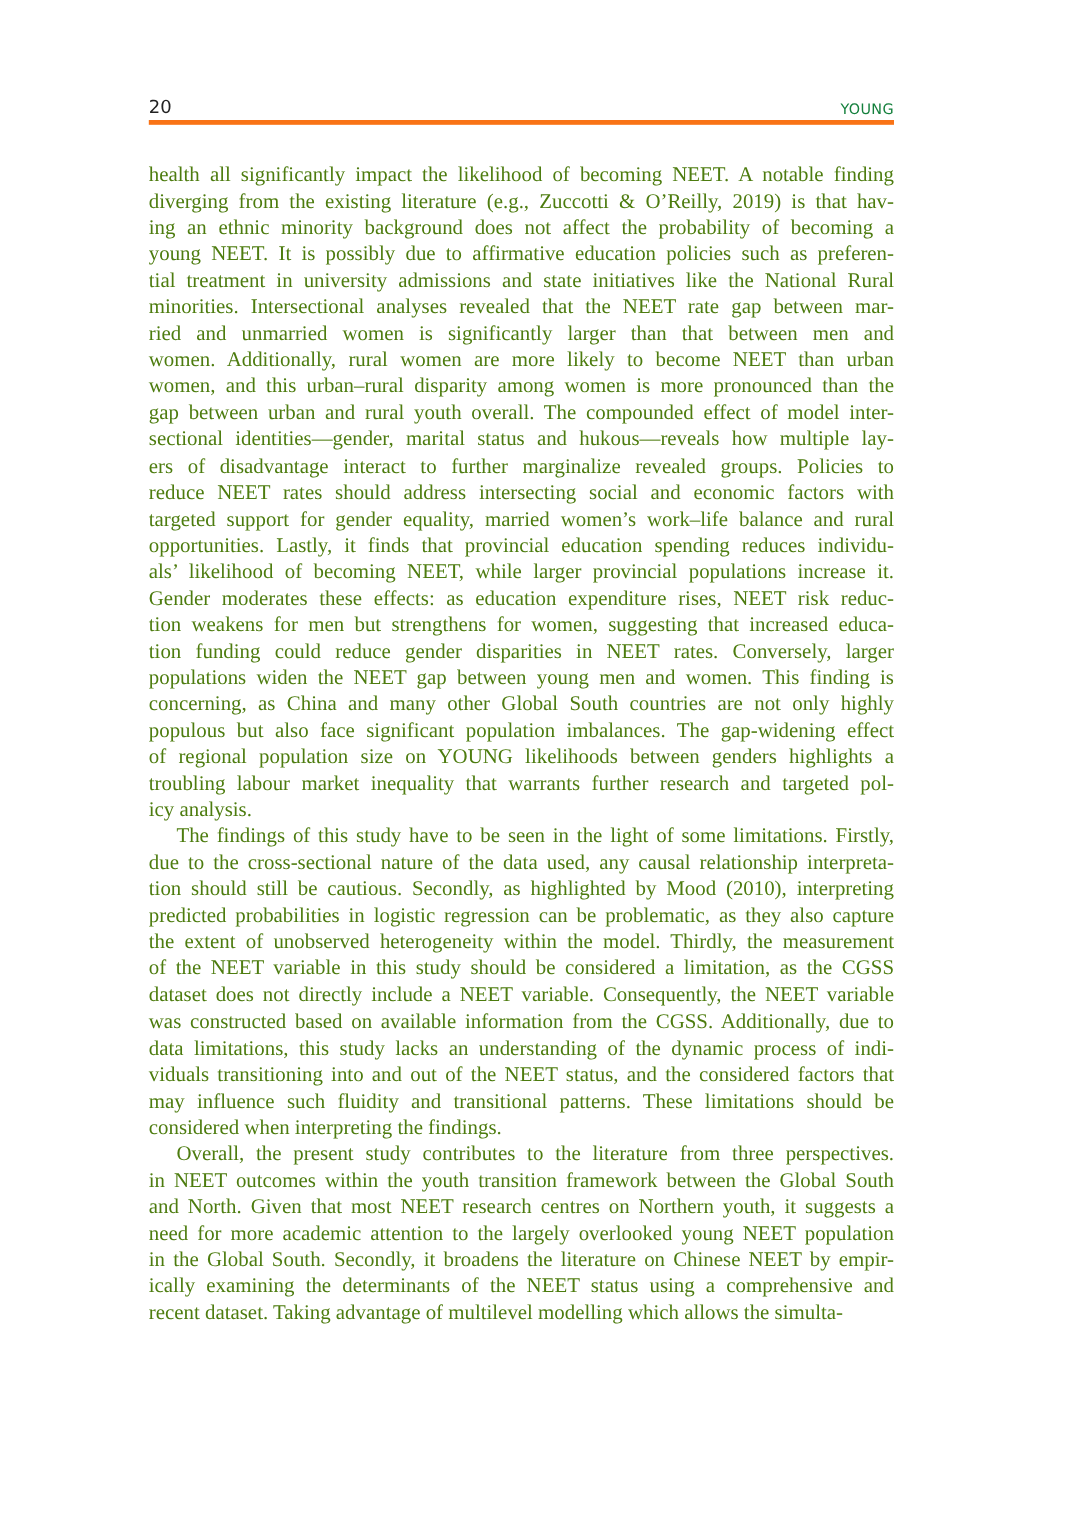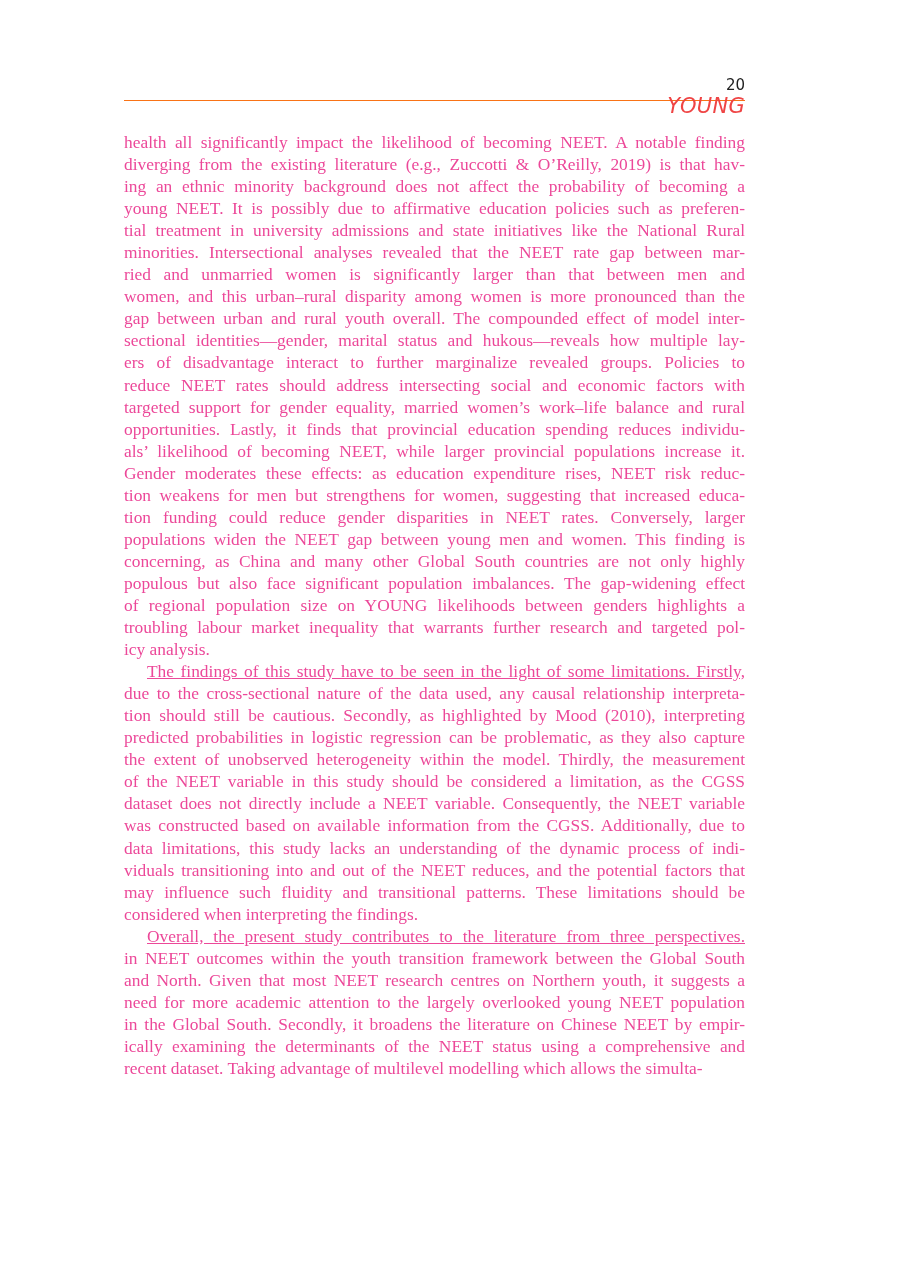--- a/index.html
+++ b/index.html
@@ -1,45 +1,46 @@
 <!DOCTYPE html>
 <html><head>
 <meta charset="utf-8">
 <style>
   html, body { margin: 0; padding: 0; background: #ffffff; }
   body { width: 900px; height: 1267px; position: relative; overflow: hidden; }
   .page { position: absolute; left: 124px; top: 76px; width: 621px; }
   .header { display: flex; justify-content: space-between; align-items: flex-end;
-    height: 22px; border-bottom: 1px solid #f97316; padding-bottom: 2px; flex-direction: column; }
+    height: 22px; border-bottom: 4px solid #f97316; padding-bottom: 2px; }
   .page-num { font-family: "DejaVu Sans", sans-serif; font-size: 15px; color: #222; }
-  .running-head { font-family: "DejaVu Sans", sans-serif; font-size: 21px; font-style: italic; color: #ef4444; letter-spacing: 0.3px; }
+  .running-head { font-family: "DejaVu Sans", sans-serif; font-size: 12px; color: #15803d; letter-spacing: 0.3px; }
   .body { margin-top: 30px; font-family: "Liberation Serif", serif; font-size: 17.4px;
-    line-height: 22.05px; color: #ec4899; }
+    line-height: 22.05px; color: #4d7c0f; }
   .para { margin: 0; text-align: justify; text-align-last: auto; }
   .line { display: block; text-align: justify; text-align-last: justify; white-space: nowrap; height: 22.05px; }
   .line.last { text-align-last: left; font-family: Liberation Serif, serif; }
-  .para.indent .line.first { text-indent: 23px; text-decoration: underline; }
+  .para.indent .line.first { text-indent: 23px; }
 </style>
 </head>
 <body>
 
 <div class="page">
   <div class="header">
     <span class="page-num">20</span>
     <span class="running-head">YOUNG</span>
   </div>
   <div class="body" id="body">
       <div class="para">
         <span class="line first">health all significantly impact the likelihood of becoming NEET. A notable finding</span>
         <span class="line">diverging from the existing literature (e.g., Zuccotti &amp; O’Reilly, 2019) is that hav-</span>
         <span class="line">ing an ethnic minority background does not affect the probability of becoming a</span>
         <span class="line">young NEET. It is possibly due to affirmative education policies such as preferen-</span>
         <span class="line">tial treatment in university admissions and state initiatives like the National Rural</span>
         <span class="line">minorities. Intersectional analyses revealed that the NEET rate gap between mar-</span>
         <span class="line">ried and unmarried women is significantly larger than that between men and</span>
+        <span class="line">women. Additionally, rural women are more likely to become NEET than urban</span>
         <span class="line">women, and this urban–rural disparity among women is more pronounced than the</span>
         <span class="line">gap between urban and rural youth overall. The compounded effect of model inter-</span>
         <span class="line">sectional identities—gender, marital status and hukous—reveals how multiple lay-</span>
         <span class="line">ers of disadvantage interact to further marginalize revealed groups. Policies to</span>
         <span class="line">reduce NEET rates should address intersecting social and economic factors with</span>
         <span class="line">targeted support for gender equality, married women’s work–life balance and rural</span>
         <span class="line">opportunities. Lastly, it finds that provincial education spending reduces individu-</span>
         <span class="line">als’ likelihood of becoming NEET, while larger provincial populations increase it.</span>
         <span class="line">Gender moderates these effects: as education expenditure rises, NEET risk reduc-</span>
         <span class="line">tion weakens for men but strengthens for women, suggesting that increased educa-</span>
@@ -54,21 +55,21 @@
       <div class="para indent">
         <span class="line first">The findings of this study have to be seen in the light of some limitations. Firstly,</span>
         <span class="line">due to the cross-sectional nature of the data used, any causal relationship interpreta-</span>
         <span class="line">tion should still be cautious. Secondly, as highlighted by Mood (2010), interpreting</span>
         <span class="line">predicted probabilities in logistic regression can be problematic, as they also capture</span>
         <span class="line">the extent of unobserved heterogeneity within the model. Thirdly, the measurement</span>
         <span class="line">of the NEET variable in this study should be considered a limitation, as the CGSS</span>
         <span class="line">dataset does not directly include a NEET variable. Consequently, the NEET variable</span>
         <span class="line">was constructed based on available information from the CGSS. Additionally, due to</span>
         <span class="line">data limitations, this study lacks an understanding of the dynamic process of indi-</span>
-        <span class="line">viduals transitioning into and out of the NEET reduces, and the potential factors that</span>
+        <span class="line">viduals transitioning into and out of the NEET status, and the considered factors that</span>
         <span class="line">may influence such fluidity and transitional patterns. These limitations should be</span>
         <span class="line last">considered when interpreting the findings.</span>
       </div>
       <div class="para indent">
         <span class="line first">Overall, the present study contributes to the literature from three perspectives.</span>
         <span class="line">in NEET outcomes within the youth transition framework between the Global South</span>
         <span class="line">and North. Given that most NEET research centres on Northern youth, it suggests a</span>
         <span class="line">need for more academic attention to the largely overlooked young NEET population</span>
         <span class="line">in the Global South. Secondly, it broadens the literature on Chinese NEET by empir-</span>
         <span class="line">ically examining the determinants of the NEET status using a comprehensive and</span>

